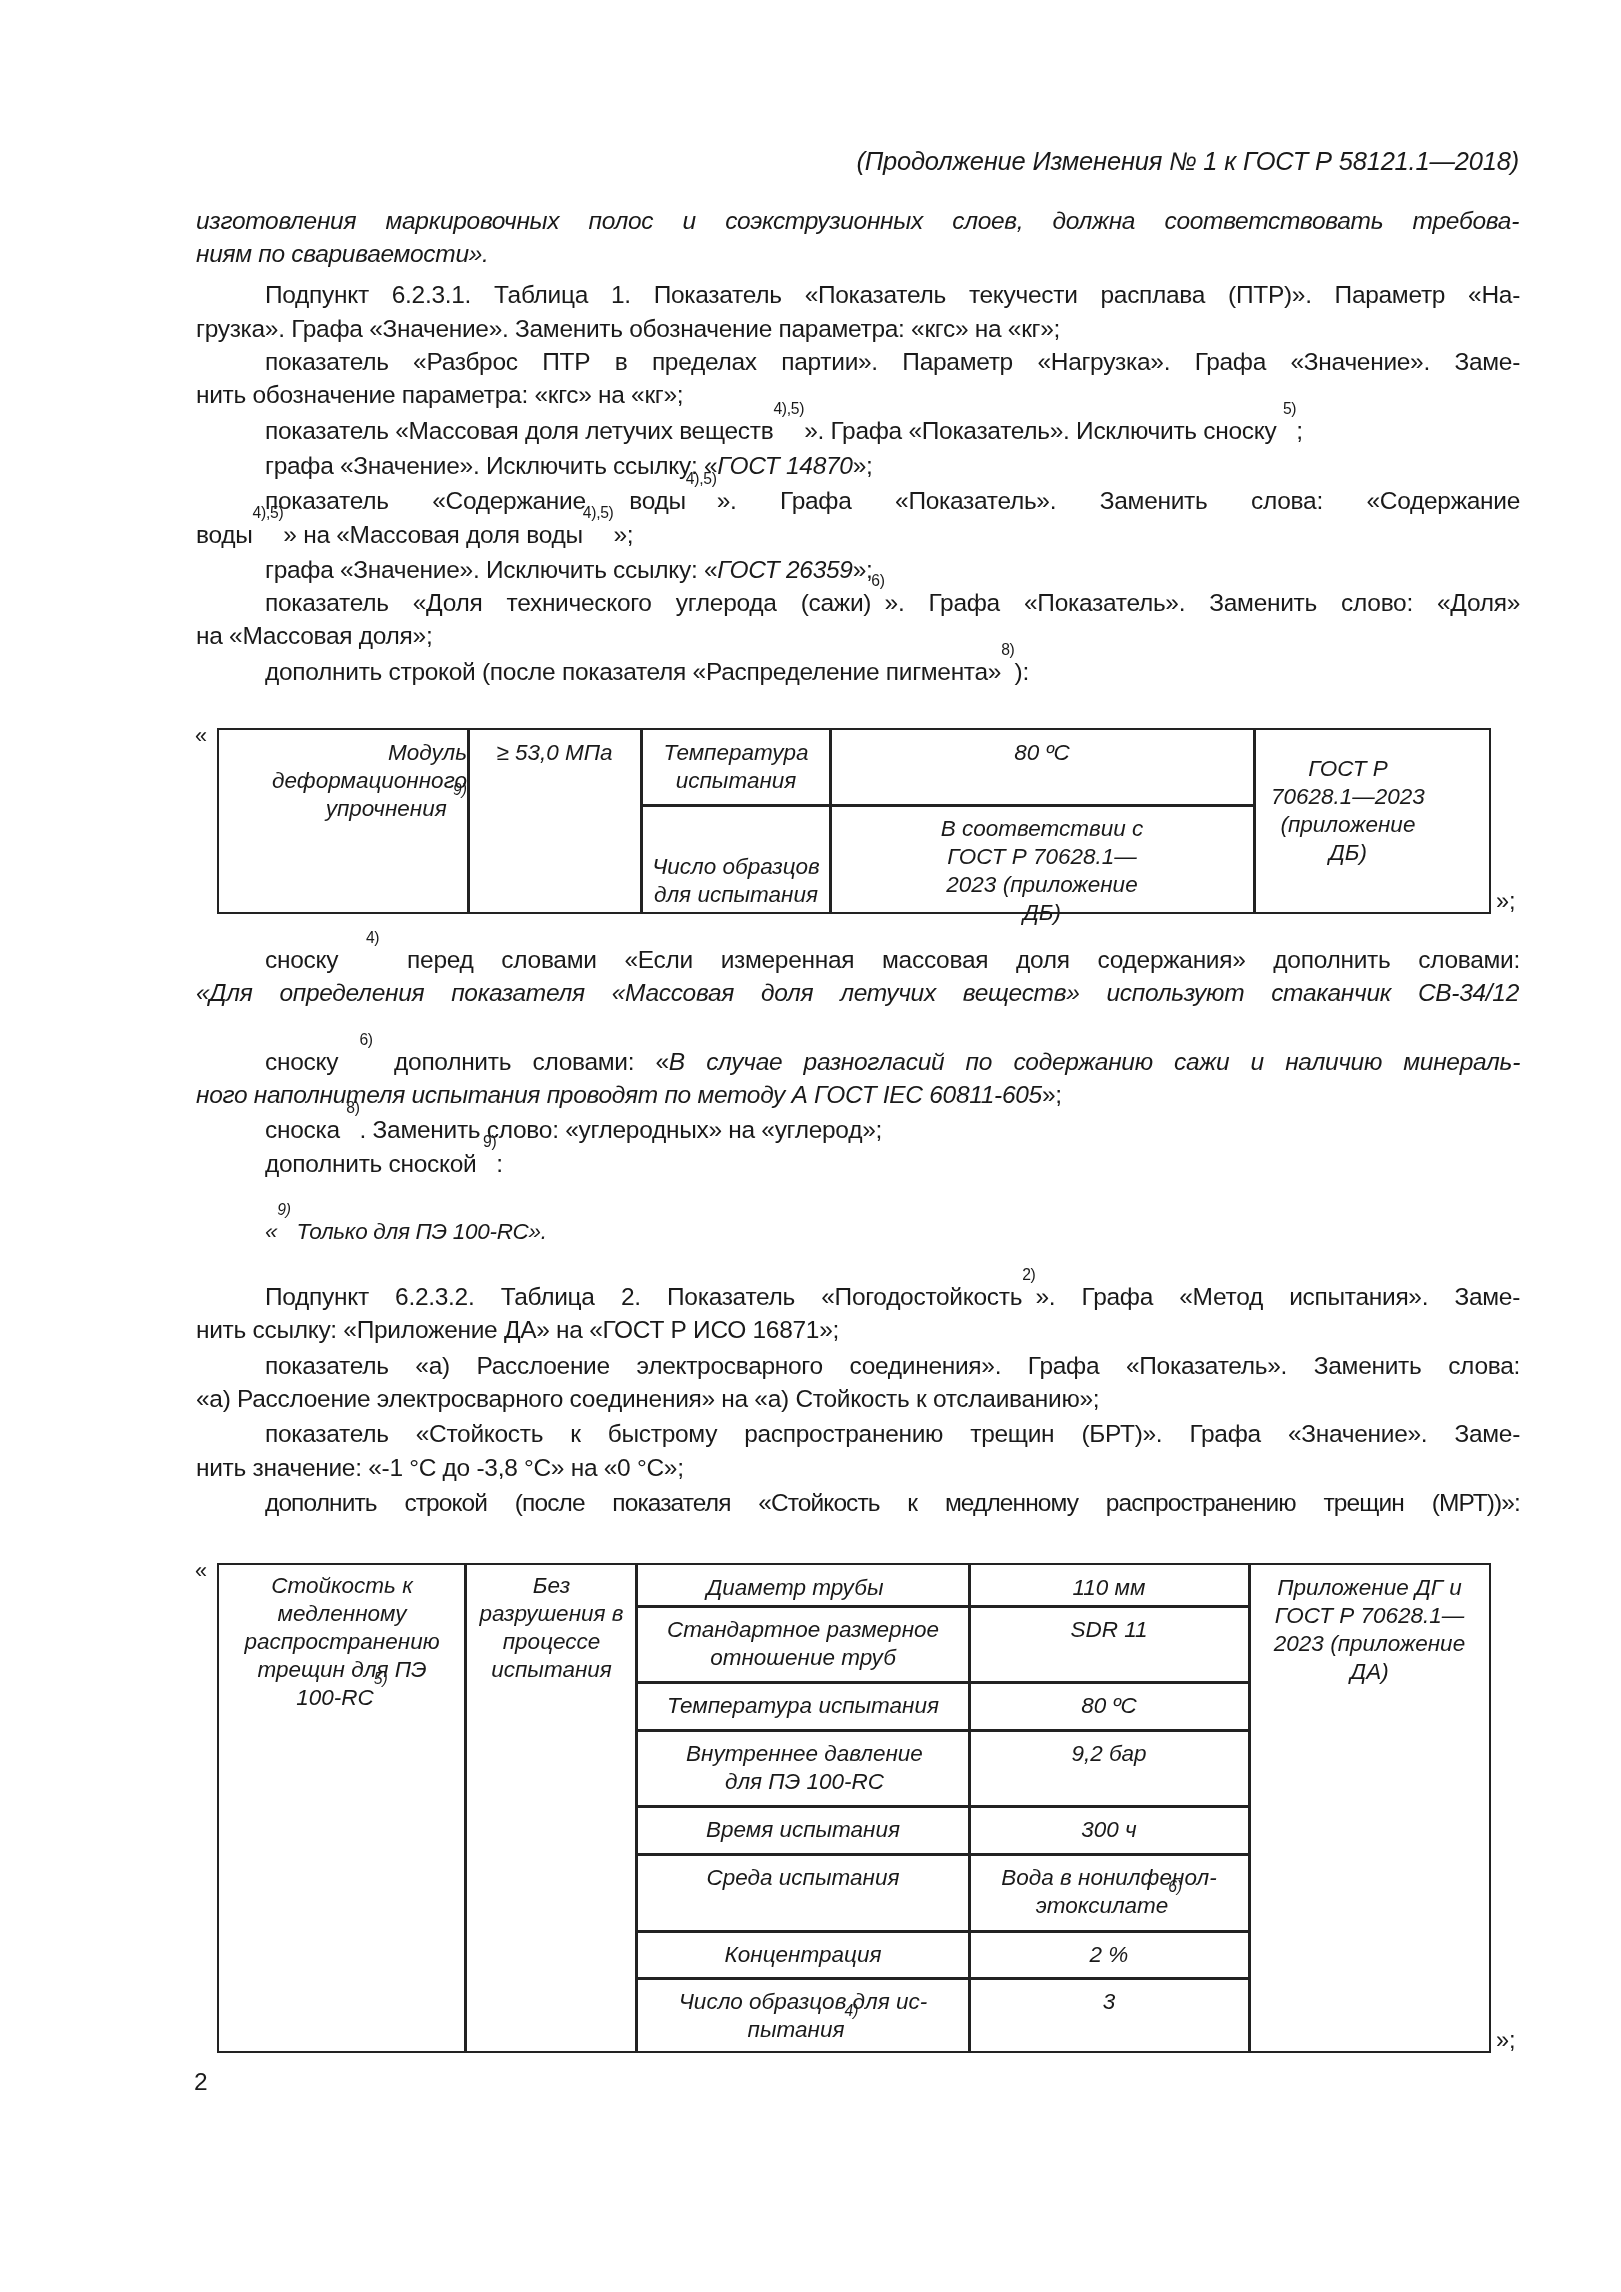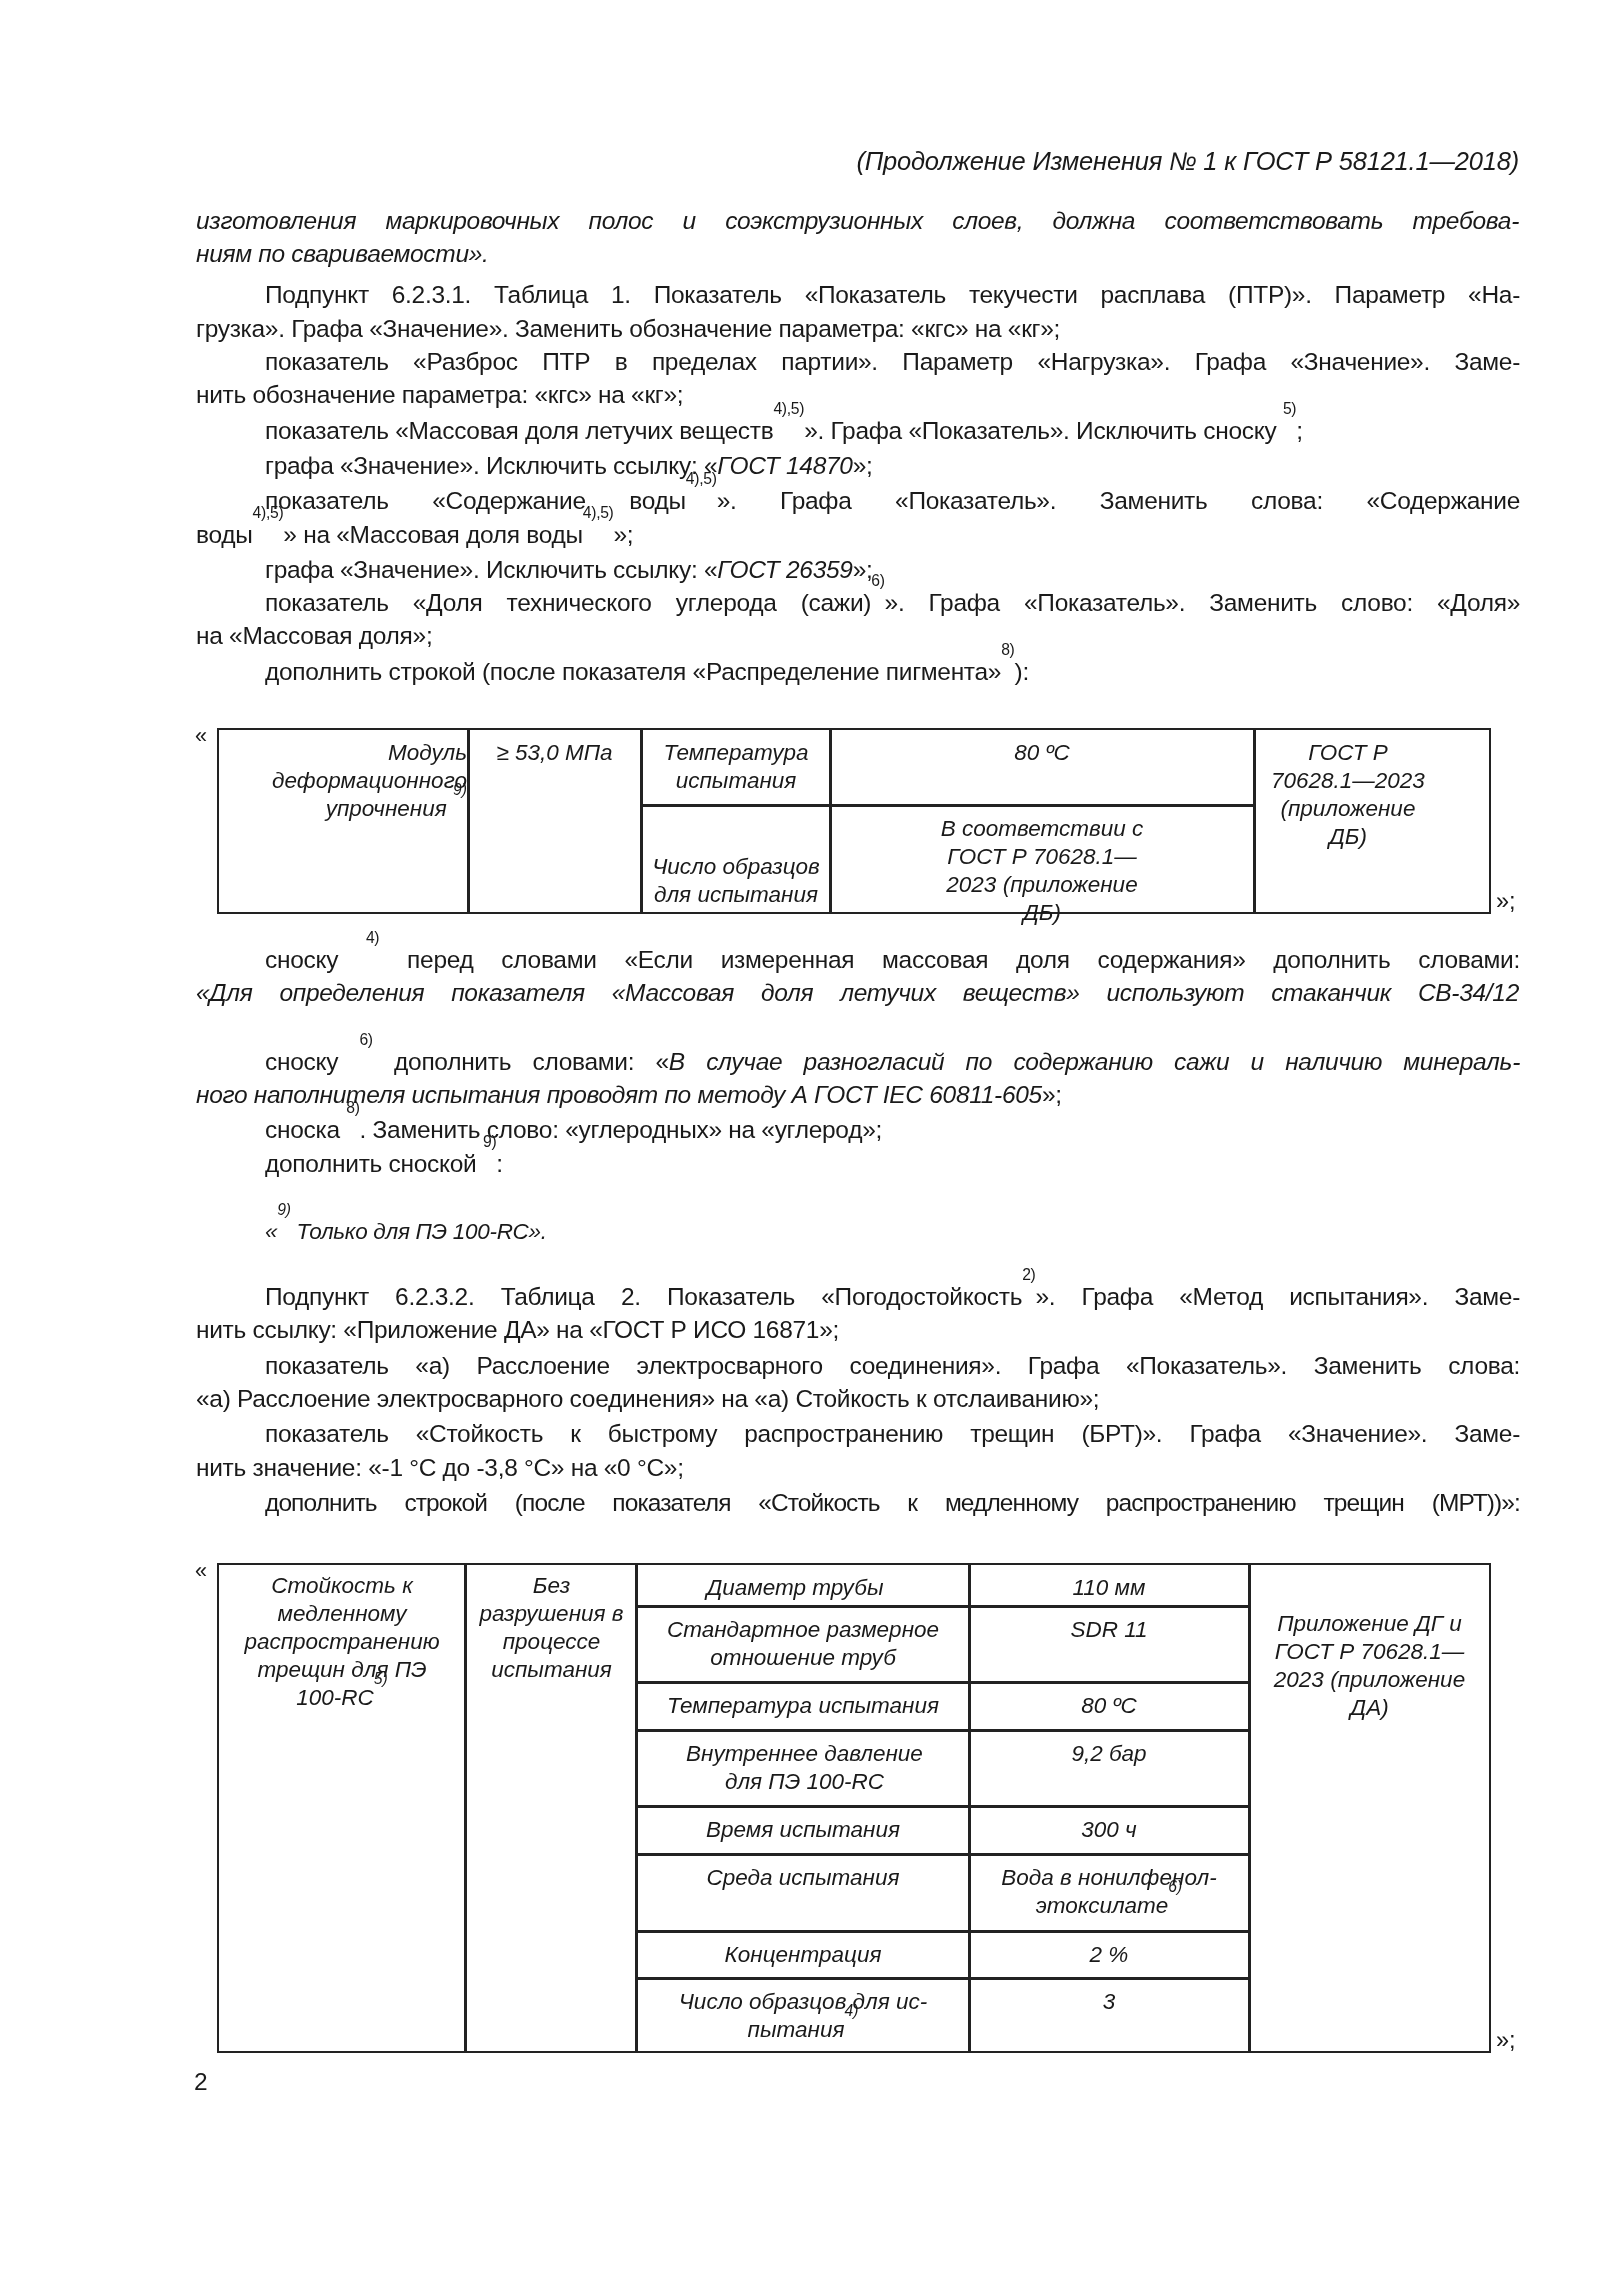--- a/index.html
+++ b/index.html
@@ -54,21 +54,21 @@
   <div class="vline" style="left:829px; top:728px; height:186px;"></div>
   <div class="vline" style="left:1253px; top:728px; height:186px;"></div>
   <div class="hline" style="left:640px; top:804px; width:616px;"></div>
 
   <div class="cell" style="left:220px; top:731px; width:247px;text-align:right;"><span>Модуль деформационного упрочнения</span> <sup>9)</sup></div>
   <div class="cell" style="left:469px; top:731px; width:171px;">≥ 53,0 МПа</div>
   <div class="cell" style="left:643px; top:731px; width:186px;">Температура испытания</div>
   <div class="cell" style="left:832px; top:731px; width:420px;">80 ºC</div>
   <div class="cell" style="left:643px; top:845px; width:186px;">Число образцов для испытания</div>
   <div class="cell" style="left:832px; top:807px; width:420px; padding-left:98px; padding-right:98px;">В соответствии с ГОСТ Р 70628.1—2023 (приложение ДБ)</div>
-  <div class="cell" style="left:1256px; top:731px; width:200px; padding-left:9.8px; padding-right:26px;">ГОСТ Р 70628.1—2023 (приложение ДБ)</div>
+  <div class="cell" style="left:1256px; top:747px; width:200px; padding-left:9.8px; padding-right:26px;">ГОСТ Р 70628.1—2023 (приложение ДБ)</div>
   <div class="quote-close" style="left:1496px; top:888px;">»;</div>
 
   <div class="line just" style="left:265px; top:943px; width:1255px;"><span>сноску </span><sup>4)</sup><span> перед словами «Если измеренная массовая доля содержания» дополнить словами:</span></div>
   <div class="line just" style="left:196px; top:976px; width:1323px;"><i>«Для определения показателя «Массовая доля летучих веществ» используют стаканчик СВ-34/12</i></div>
   <div class="line just" style="left:265px; top:1045px; width:1255px;"><span>сноску </span><sup>6)</sup><span> дополнить словами: «</span><i>В случае разногласий по содержанию сажи и наличию минераль-</i></div>
   <div class="line" style="left:196px; top:1078px;"><i>ного наполнителя испытания проводят по методу А ГОСТ IEC 60811-605</i><span>»;</span></div>
   <div class="line" style="left:265px; top:1113px;"><span>сноска </span><sup>8)</sup><span>. Заменить слово: «углеродных» на «углерод»;</span></div>
   <div class="line" style="left:265px; top:1147px;"><span>дополнить сноской </span><sup>9)</sup><span>:</span></div>
 
   <div class="line" style="left:265px; top:1215px; font-size:22.5px;"><i><span>«</span><sup>9)</sup><span> Только для ПЭ 100-RC</span><span>».</span></i></div>
@@ -115,18 +115,18 @@
 
   <div class="cell" style="left:638px; top:1856px; width:330px;">Среда испытания</div>
   <div class="cell" style="left:971px; top:1856px; width:276px; padding-left:13.7px; padding-right:13.7px;"><span>Вода в нонилфенол-этоксилате</span><sup>6)</sup></div>
 
   <div class="cell" style="left:638px; top:1933px; width:330px;">Концентрация</div>
   <div class="cell" style="left:971px; top:1933px; width:276px;">2 %</div>
 
   <div class="cell" style="left:638px; top:1980px; width:330px; padding-left:19.6px; padding-right:19.6px;"><span>Число образцов для ис-пытания</span><sup>4)</sup></div>
   <div class="cell" style="left:971px; top:1980px; width:276px;">3</div>
 
-  <div class="cell" style="left:1251px; top:1566px; width:237px; padding-left:13.7px; padding-right:13.7px;margin-top:36px;">Приложение ДГ и ГОСТ Р 70628.1—2023 (приложение ДА)</div>
+  <div class="cell" style="left:1251px; top:1566px; width:237px; padding-left:13.7px; padding-right:13.7px;">Приложение ДГ и ГОСТ Р 70628.1—2023 (приложение ДА)</div>
   <div class="quote-close" style="left:1496px; top:2027px;">»;</div>
 
   <div class="page-num">2</div>
 </div>
 
 
 </body></html>

